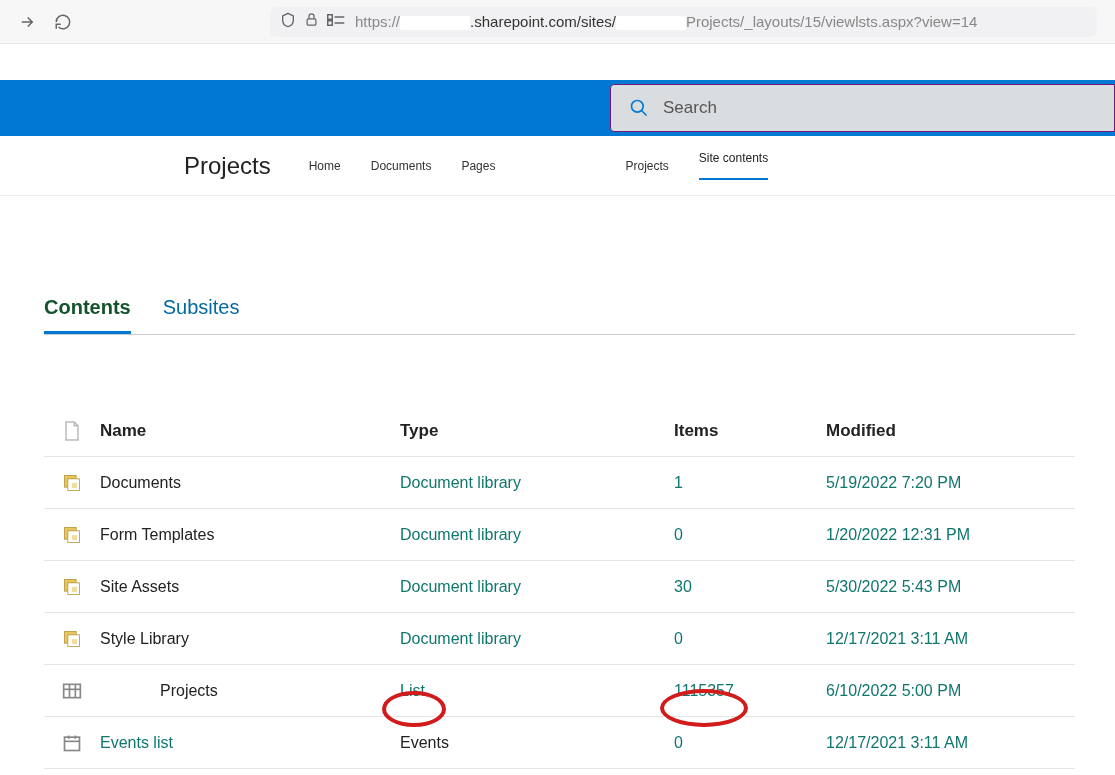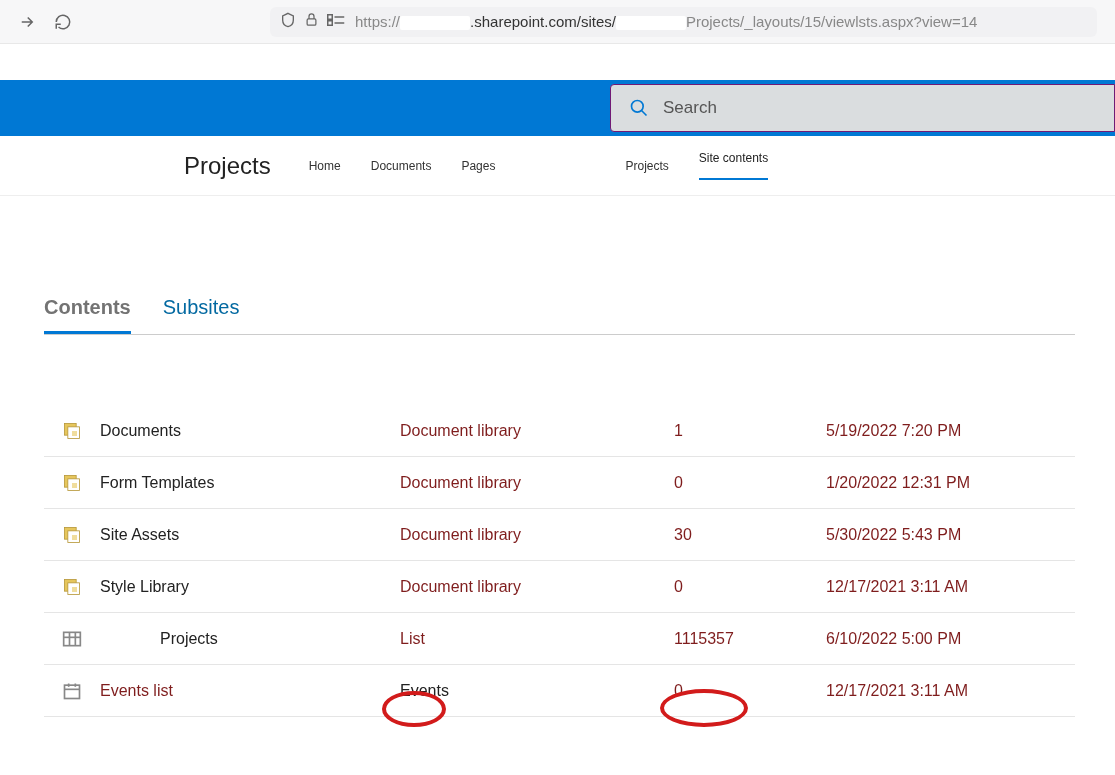--- a/index.html
+++ b/index.html
@@ -26,27 +26,27 @@
   .site-nav { height:60px; display:flex; align-items:center; gap:30px; padding-left:184px; border-bottom:1px solid #eee;}
   .site-title { font-size:24px; color:#222; font-weight:400; margin-right:8px; cursor:pointer;}
   .site-nav .nav-link { font-size:12px; color:#333; cursor:pointer;}
   .site-nav .spacer { width:70px;}
   .site-nav .nav-link.active { color:#222; border-bottom:2px solid #0078d4; padding-bottom:13px;}
 
   
   .content-area { padding:100px 40px 0 44px;}
   .tabs { display:flex; gap:32px; border-bottom:1px solid #ccc; padding-bottom:0;}
   .tab { font-size:20px; color:#0369a1; padding-bottom:12px; cursor:pointer;}
-  .tab.active { color:#737373; font-weight:600; border-bottom:3px solid #0078d4;}
+  .tab.active { color:#14532d; font-weight:600; border-bottom:3px solid #0078d4;}
 
   
   .listing { margin-top:70px;}
   .list-header,.list-row { display:grid; grid-template-columns:56px 300px 274px 152px 1fr; align-items:center; height:52px; border-bottom:1px solid #e5e5e5;}
   .list-header .cell { font-size:17px; color:#222; font-weight:600;}
-  .list-row .cell { font-size:16px; color:#7f1d1d;}
+  .list-row .cell { font-size:16px; color:#0f766e;}
   .list-row .cell.name { color:#222;}
   .hdr-icon, .row-icon { display:flex; align-items:center; justify-content:center;}
   .indent { padding-left:60px;}
 
   
   .annot { position:absolute; border:4px solid #d21b1b; border-radius:50%/50%; pointer-events:none;}
 </style>
 </head>
 <body>
 
@@ -113,20 +113,32 @@
 </div>
 
 <div class="content-area">
 
   <div class="tabs">
     <div class="tab active">Contents</div>
     <div class="tab">Subsites</div>
   </div>
 
   <div class="listing">
+    <div class="list-header">
+      <div class="hdr-icon">
+        <svg width="18" height="22" viewBox="0 0 24 28" fill="none" stroke="#bbb" stroke-width="2">
+            <path d="M4 2h11l5 5v19H4z"></path>
+            <path d="M15 2v5h5"></path>
+          </svg>
+      </div>
+      <div class="cell">Name</div>
+      <div class="cell">Type</div>
+      <div class="cell">Items</div>
+      <div class="cell">Modified</div>
+    </div>
     <div id="rows-mount">
         <div class="list-row">
           <div class="row-icon">
             <svg width="20" height="20" viewBox="0 0 24 24" fill="none">
               <rect x="3" y="3" width="14" height="14" fill="#e6c65c" stroke="#b8983a"></rect>
               <rect x="7" y="7" width="14" height="14" fill="#fff" stroke="#b8983a"></rect>
               <rect x="12" y="12" width="6" height="6" fill="#e6c65c" opacity="0.6"></rect>
             </svg>
           </div>
           <div class="cell name">Documents</div>

